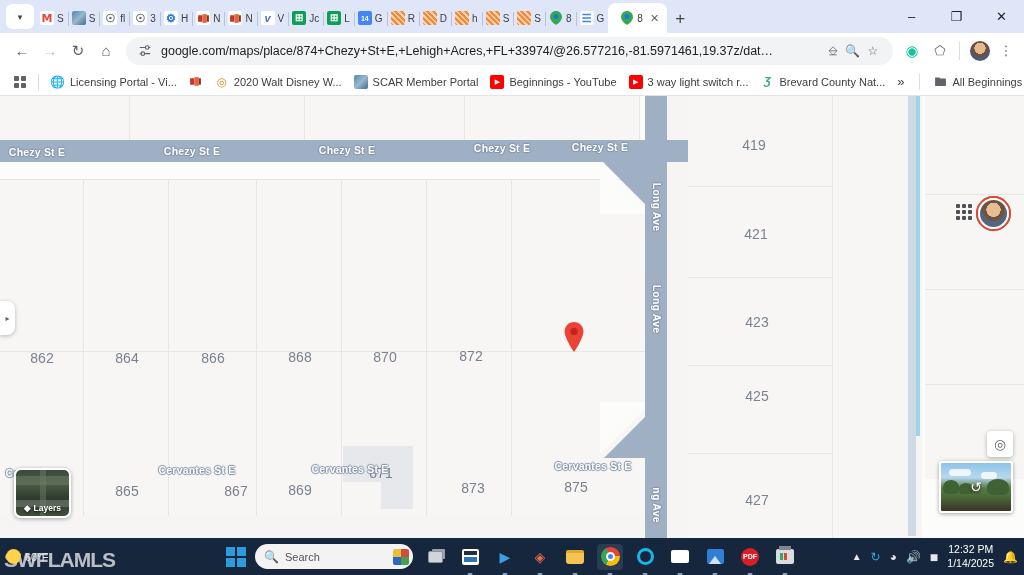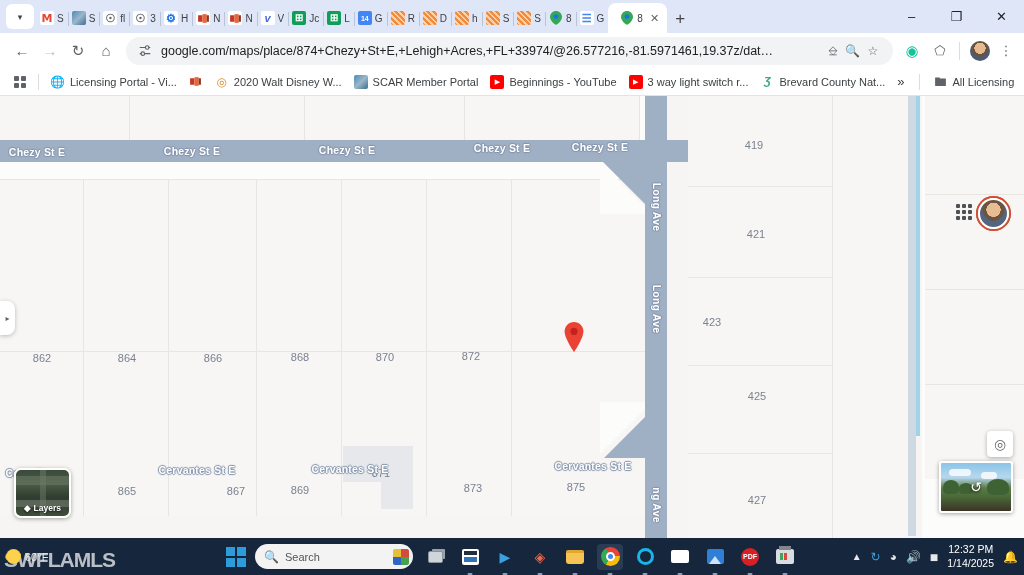--- a/index.html
+++ b/index.html
@@ -117,21 +117,21 @@
   
   .map {
     position: absolute; top: 96px; left: 0; width: 1024px; height: 442px;
     background: #f6f5f3; overflow: hidden;
   }
   .plot {
     position: absolute; border-right: 1px solid #e8e6e2; border-top: 1px solid #e8e6e2;
     background: #f7f6f4;
   }
   .plot-num {
-    position: absolute; font-size: 11px; color: #7a8290;
+    position: absolute; font-size: 14px; color: #7a8290;
     font-family: "Liberation Sans", sans-serif; white-space: nowrap;
     transform: translate(-50%,-50%);
   }
   .road-h {
     position: absolute; background: #9fafc4; display: flex; align-items: center;
   }
   .road-v { position: absolute; background: #9fafc4; }
   .road-label {
     position: absolute; font-size: 10.5px; font-weight: bold; color: #fff;
     letter-spacing: .2px; white-space: nowrap;
@@ -474,21 +474,21 @@
         <div class="bm">
           <span class="bm-fav fav-brev">Ʒ</span>
           <span>Brevard County Nat...</span>
         </div>
       </div>
     <div class="bm-right">
       <div class="bm" style="font-size:13px;">»</div>
       <div class="bm-sep"></div>
       <div class="bm">
         <span class="bm-fav" style="background:#fff;color:#5f6368;font-size:12px;">🖿</span>
-        <span>All Licensing</span>
+        <span>All Beginnings</span>
       </div>
     </div>
   </div>
 
   <div class="map">
 
     <div class="whitecard" style="left:-20px; top:-30px; width:672px; height:74px;"></div>
 
     <div class="plot" style="left:-10px;  top:-30px; width:140px; height:74px;"></div>
     <div class="plot" style="left:130px;  top:-30px; width:175px; height:74px;"></div>
@@ -557,21 +557,21 @@
     <div class="plot-num" style="left:42px;  top:395px;">863</div>
     <div class="plot-num" style="left:127px; top:395px;">865</div>
     <div class="plot-num" style="left:214px; top:395px;padding-left:44px;">867</div>
     <div class="plot-num" style="left:300px; top:394px;">869</div>
     <div class="plot-num" style="left:381px; top:377px;">871</div>
     <div class="plot-num" style="left:473px; top:392px;">873</div>
     <div class="plot-num" style="left:576px; top:391px;">875</div>
 
     <div class="plot-num" style="left:754px; top:49px;">419</div>
     <div class="plot-num" style="left:756px; top:138px;">421</div>
-    <div class="plot-num" style="left:712px; top:226px;text-align:center;">423</div>
+    <div class="plot-num" style="left:757px; top:226px;text-align:center;">423</div>
     <div class="plot-num" style="left:757px; top:300px;">425</div>
     <div class="plot-num" style="left:757px; top:404px;">427</div>
 
     <div class="road-label" style="left:37px;  top:56px;">Chezy St E</div>
     <div class="road-label" style="left:192px; top:55px;">Chezy St E</div>
     <div class="road-label" style="left:347px; top:54px;">Chezy St E</div>
     <div class="road-label" style="left:502px; top:52px;">Chezy St E</div>
     <div class="road-label" style="left:600px; top:51px;">Chezy St E</div>
 
     <div class="road-label" style="left:24px;  top:377px;">Ce...t E</div>

